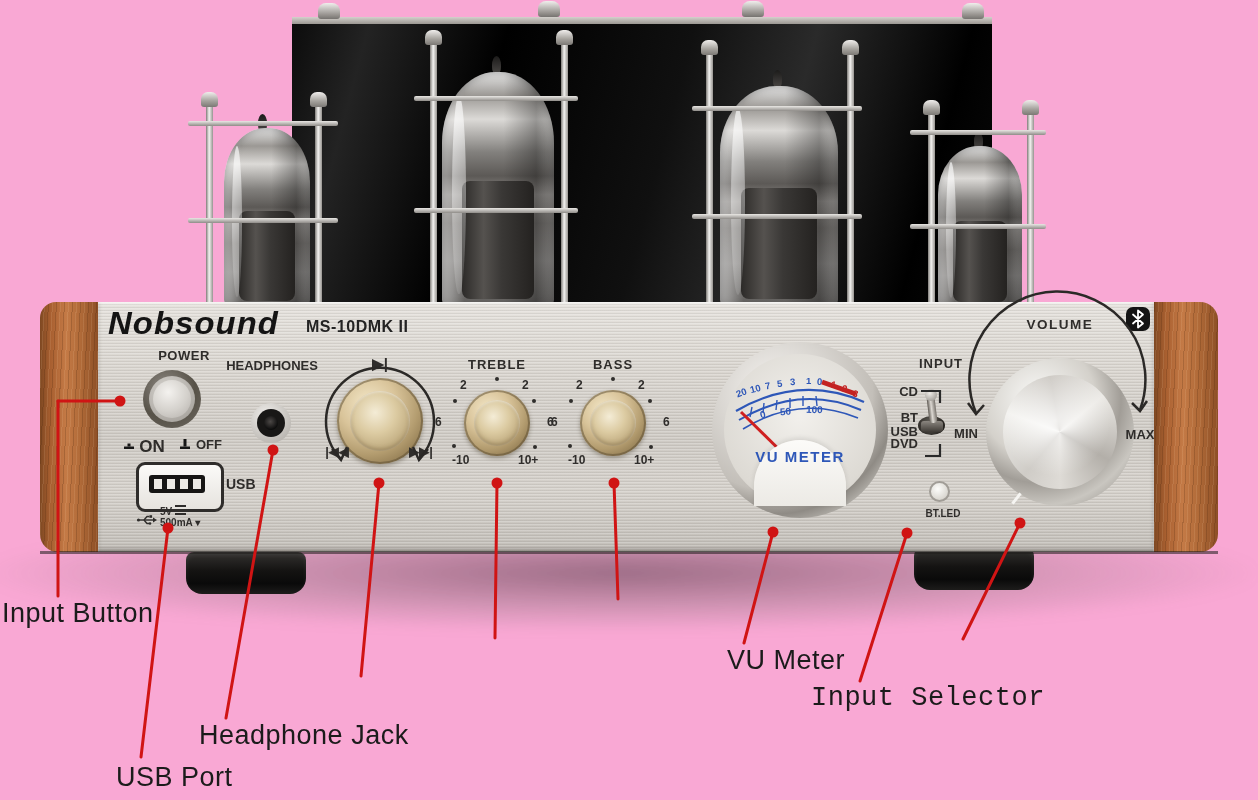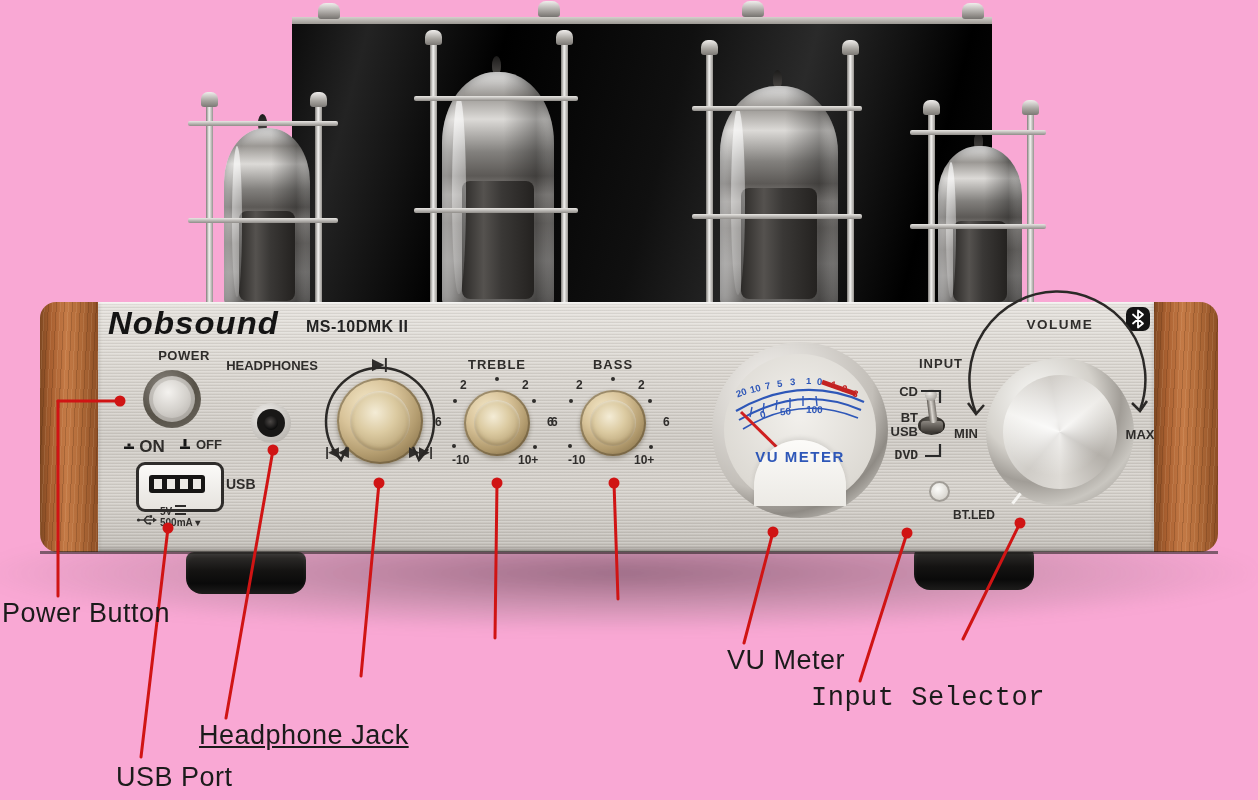--- a/index.html
+++ b/index.html
@@ -266,28 +266,28 @@
   <span class="vu-num vu-b" style="left:760px;top:409px;transform:rotate(-12deg);">0</span>
   <span class="vu-num vu-b" style="left:780px;top:406px;transform:rotate(-5deg);">50</span>
   <span class="vu-num vu-b" style="left:806px;top:404px;transform:rotate(2deg);">100</span>
   <div class="abs vu-hump"></div>
   <div class="plabel" style="left:748px;top:448px;width:104px;font-size:15px;letter-spacing:1.5px;color:#2e57b8;z-index:7;">VU METER</div>
 
   <div class="plabel" style="left:913px;top:356px;width:56px;font-size:13px;letter-spacing:1px;">INPUT</div>
   <div class="plabel" style="left:870px;top:384px;width:48px;font-size:13px;text-align:right;">CD</div>
   <div class="plabel" style="left:870px;top:410px;width:48px;font-size:13px;text-align:right;">BT</div>
   <div class="plabel" style="left:870px;top:424px;width:48px;font-size:13px;text-align:right;">USB</div>
-  <div class="plabel" style="left:870px;top:448px;width:48px;font-size:13px;text-align:right;font-family:Liberation Mono, monospace;">DVD</div>
+  <div class="plabel" style="left:870px;top:436px;width:48px;font-size:13px;text-align:right;">DVD</div>
   <div class="abs tog-base"></div>
   <div class="abs tog-nut"></div>
   <div class="abs tog-lever"></div>
   <div class="abs tog-tip"></div>
 
   <div class="abs led"></div>
-  <div class="plabel" style="left:943px;top:508px;width:62px;font-size:12px;">BT.LED</div>
+  <div class="plabel" style="left:912px;top:508px;width:62px;font-size:10px;">BT.LED</div>
 
   <div class="plabel" style="left:1016px;top:317px;width:88px;font-size:13.5px;letter-spacing:1.5px;">VOLUME</div>
   <div class="abs vring">
       <div class="vknob"></div>
     </div>
   <div class="abs vmark"></div>
   <div class="plabel" style="left:944px;top:426px;width:44px;font-size:13px;">MIN</div>
   <div class="plabel" style="left:1118px;top:427px;width:44px;font-size:13px;">MAX</div>
   <div class="abs bt-badge">
     <svg width="24" height="24" viewBox="0 0 24 24" fill="none" stroke="#ffffff" stroke-width="1.8" stroke-linejoin="round" stroke-linecap="round">
@@ -342,19 +342,19 @@
         <circle cx="614" cy="483" r="5.5" stroke="none"></circle>
       <line x1="773" y1="532" x2="744" y2="643"></line>
         <circle cx="773" cy="532" r="5.5" stroke="none"></circle>
       <line x1="907" y1="533" x2="860" y2="681"></line>
         <circle cx="907" cy="533" r="5.5" stroke="none"></circle>
       <line x1="1020" y1="523" x2="963" y2="639"></line>
         <circle cx="1020" cy="523" r="5.5" stroke="none"></circle>
     </g>
   </svg>
 
-  <div class="ann" style="left:2px;top:598px;">Power Button</div>
+  <div class="ann" style="left:2px;top:598px;">Input Button</div>
   <div class="ann" style="left:116px;top:762px;">USB Port</div>
-  <div class="ann" style="left:199px;top:720px;text-decoration:underline;">Headphone Jack</div>
+  <div class="ann" style="left:199px;top:720px;">Headphone Jack</div>
   <div class="ann" style="left:727px;top:645px;">VU Meter</div>
   <div class="ann" style="left:811px;top:683px;font-family:Liberation Mono, monospace;">Input Selector</div>
 
 </div>
 
 </body></html>

